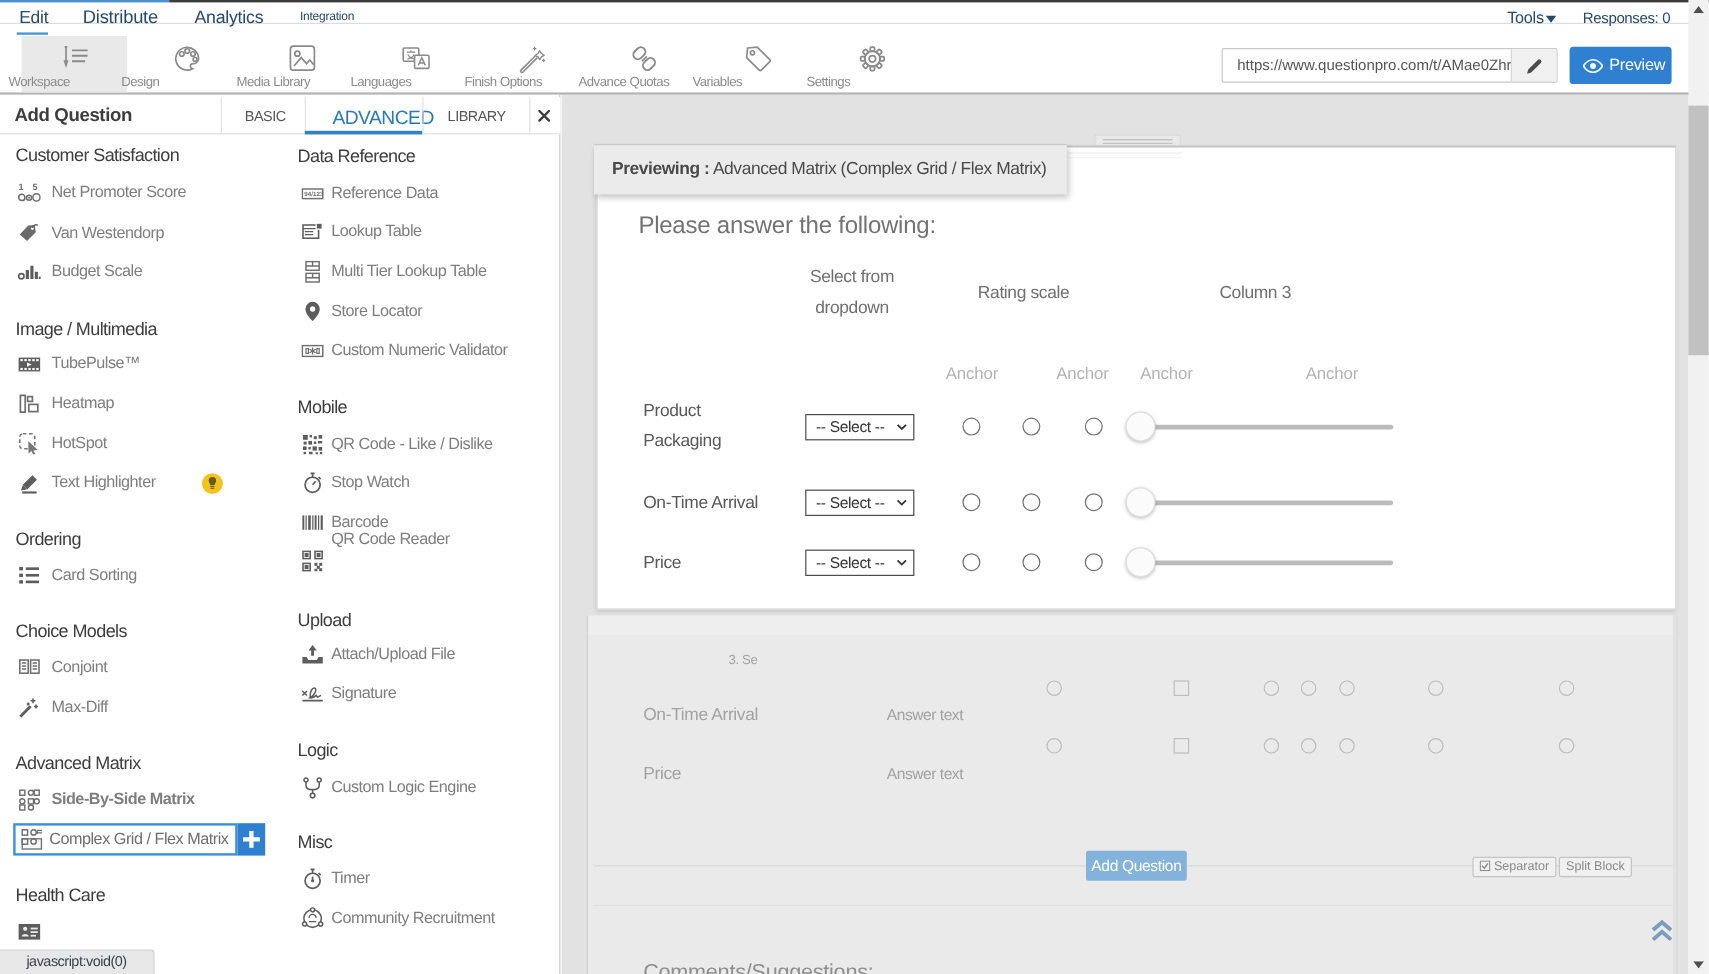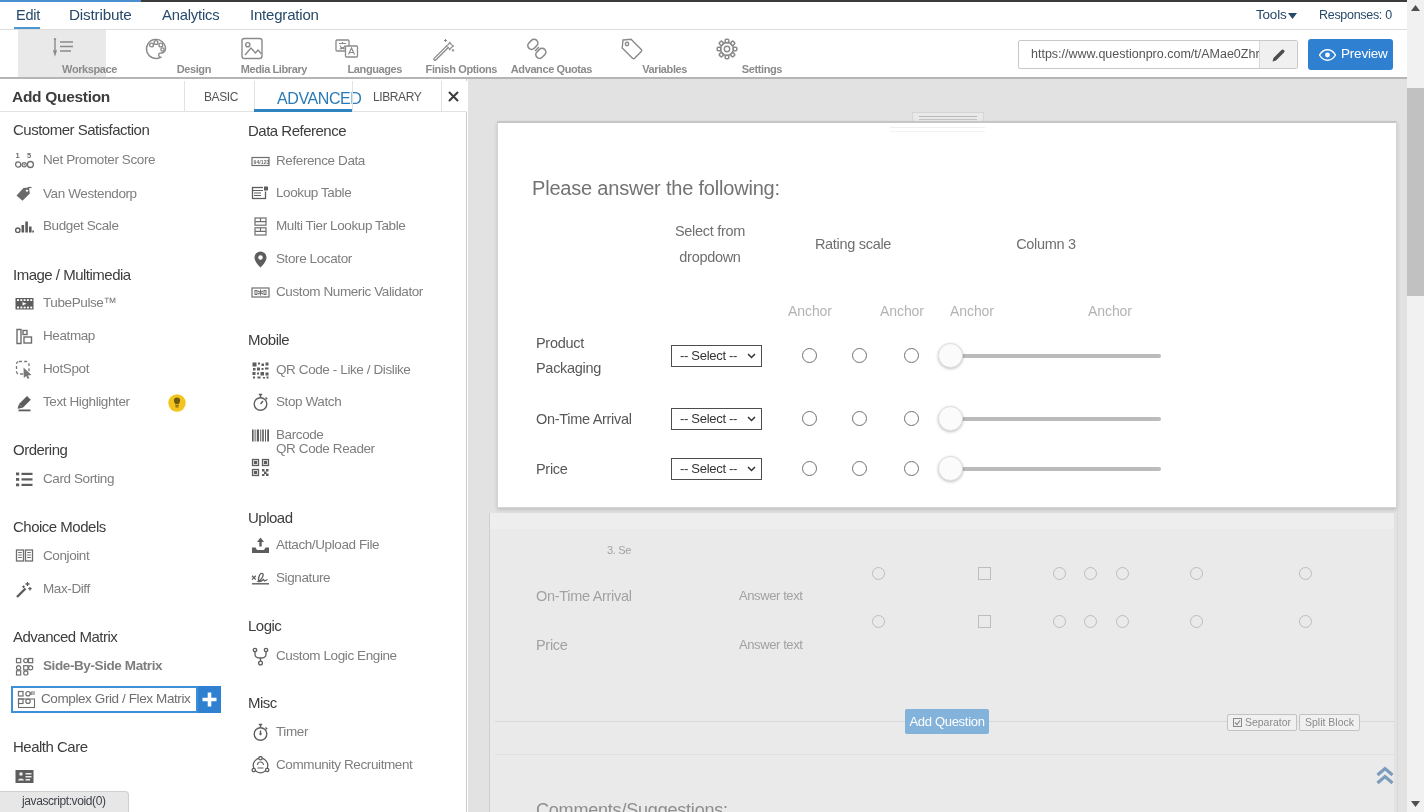--- a/index.html
+++ b/index.html
@@ -2,30 +2,30 @@
 <html><head>
 <meta charset="utf-8">
 <style>
 * { margin:0; padding:0; box-sizing:border-box; }
 html,body { width:1424px; height:812px; overflow:hidden; background:#fff;
   font-family:"Liberation Sans", sans-serif; }
 #stage { position:relative; width:1424px; height:812px; }
 .a { position:absolute; }
 
 
-#topbar { position:absolute; left:0; top:0; width:1424px; height:30px; background:#fff;
+#topbar { position:absolute; left:0; top:0; width:1424px; height:20px; background:#fff;
   border-bottom:1px solid #dcdcdc; }
 .navtab { position:absolute; top:4px; line-height:22px; color:#27496a; letter-spacing:-0.2px; white-space:nowrap; }
 
 
 #toolbar { position:absolute; left:0; top:30px; width:1424px; height:49px; background:#fff;
   border-bottom:2px solid #b5b5b5; }
 .tbcell { position:absolute; top:0; height:47px; }
 .tbcell .lbl { position:absolute; left:-55px; right:-55px; top:33px; font-size:11px; color:#8b8b8b;
-  letter-spacing:-0.4px; text-align:right;font-weight:bold; }
+  letter-spacing:-0.4px; text-align:left; }
 .tbcell svg { position:absolute; top:6px; left:50%; transform:translateX(-50%); }
 
 
 #lpanel { position:absolute; left:0; top:79px; width:467px; height:733px; background:#fff;
   border-right:1px solid #cdcdcd; }
 .sechead { position:absolute; font-size:15px; color:#3d3d3d; letter-spacing:-0.5px; white-space:nowrap; }
 .qitem { position:absolute; font-size:13.5px; color:#7e7e7e; letter-spacing:-0.4px; white-space:nowrap; }
 .qicon { position:absolute; width:19px; height:19px; }
 
 
@@ -67,21 +67,21 @@
 </style>
 </head>
 <body>
 <div id="stage">
 <div id="topbar">
   <div class="a" style="left:0; top:0; width:141px; height:2px; background:#4a90d0;"></div>
   <div class="a" style="left:141px; top:0; width:1283px; height:2px; background:#3c3c3c;"></div>
   <span class="navtab" style="left:16px; font-size:14.5px;">Edit</span>
   <span class="navtab" style="left:69px; font-size:15.3px;">Distribute</span>
   <span class="navtab" style="left:162px; font-size:14.8px;">Analytics</span>
-  <span class="navtab" style="left:250px; font-size:15px;">Integration</span>
+  <span class="navtab" style="left:250px; font-size:10px;">Integration</span>
   <span class="navtab" style="left:1256px; font-size:13.5px;">Tools</span>
   <svg class="a" style="left:1288px; top:13px;" width="9" height="7">
         <path d="M0,0 h9 l-4.5,6 z" fill="#27496a"></path>
       </svg>
   <span class="navtab" style="left:1319px; font-size:12.5px; letter-spacing:-0.3px;">Responses: 0</span>
 </div>
 <div class="a" style="left:14px; top:27px; width:26px; height:2px; background:#4a97d4;"></div>
 <div id="toolbar">
   <div class="a" style="left:18px; top:0; width:88px; height:47px; background:#e9e9e9;"></div>
   <div class="tbcell" style="left:62px; width:0;">
@@ -484,20 +484,23 @@
 <div class="a" style="left:1397px; top:513px; width:1px; height:299px; background:#d9d9d9;"></div>
 <span class="a" style="left:536px; top:800px; font-size:18px; color:#8e8e8e; letter-spacing:-0.2px; white-space:nowrap;">Comments/Suggestions:</span>
 
 <div id="hiddentab">
       <div class="a" style="left:6px; top:3px; width:58px; height:1px; background:#b9b9b9;"></div>
       <div class="a" style="left:6px; top:6px; width:58px; height:1px; background:#c4c4c4;"></div>
     </div>
 <div id="panel"></div>
 <div class="a" style="left:890px; top:127px; width:95px; height:1px; background:#efefef;"></div>
 <div class="a" style="left:890px; top:131px; width:95px; height:1px; background:#f2f2f2;"></div>
+<div id="prevbox">
+      <span><b>Previewing :</b> Advanced Matrix (Complex Grid / Flex Matrix)</span>
+    </div>
 
 <span class="a" style="left:532px; top:177px; font-size:20px; color:#737373; letter-spacing:-0.2px; white-space:nowrap;text-align:center;">Please answer the following:</span>
 <span class="phead" style="left:660px; width:100px; top:223px; text-align:center;">Select from</span>
 <span class="phead" style="left:660px; width:100px; top:249px; text-align:center;">dropdown</span>
 <span class="phead" style="left:803px; width:100px; top:236px; text-align:center;">Rating scale</span>
 <span class="phead" style="left:996px; width:100px; top:236px; text-align:center;">Column 3</span>
 <span class="anchor" style="left:780px; width:60px; top:303px; text-align:center;">Anchor</span>
 <span class="anchor" style="left:872px; width:60px; top:303px; text-align:center;">Anchor</span>
 <span class="anchor" style="left:942px; width:60px; top:303px; text-align:center;">Anchor</span>
 <span class="anchor" style="left:1080px; width:60px; top:303px; text-align:center;">Anchor</span>

